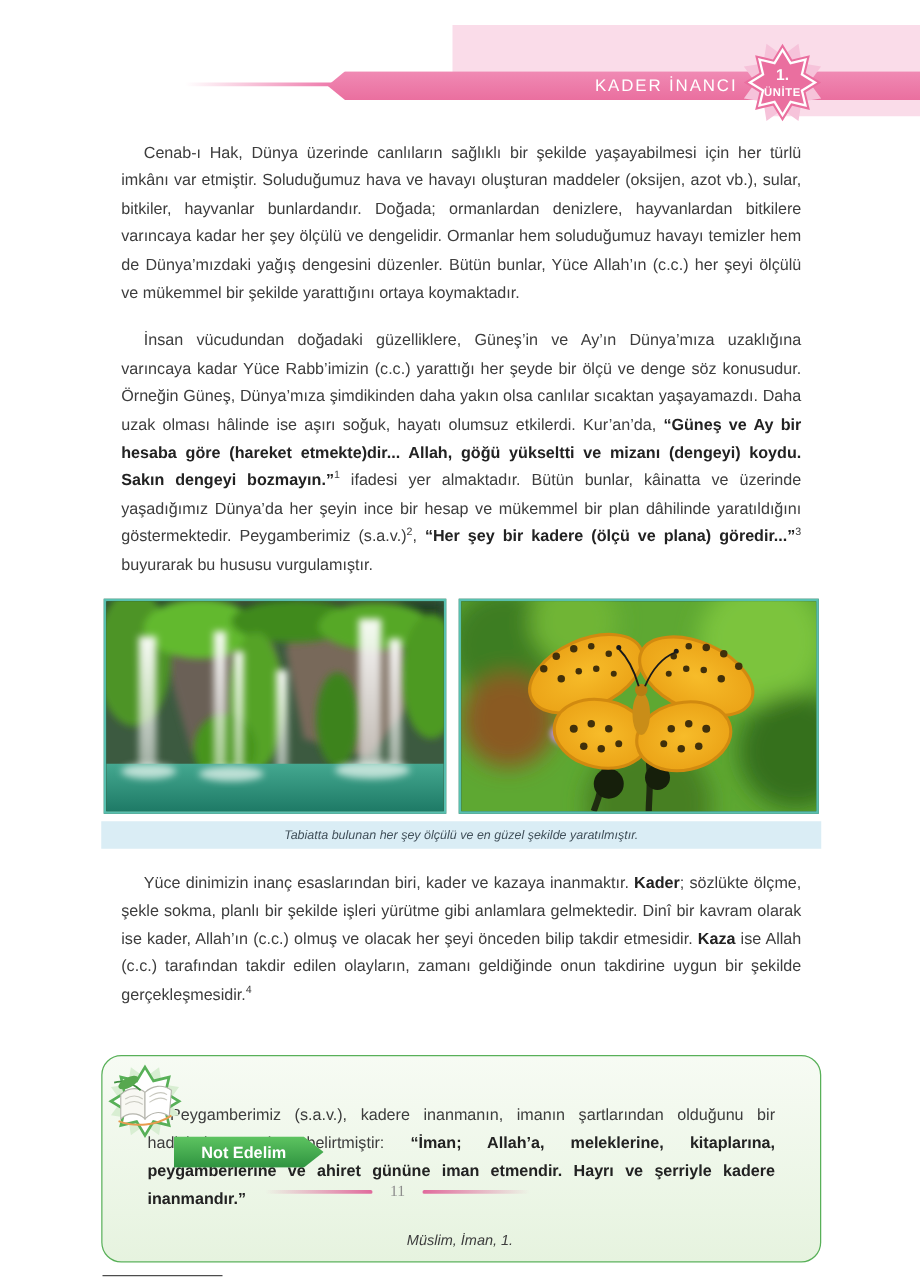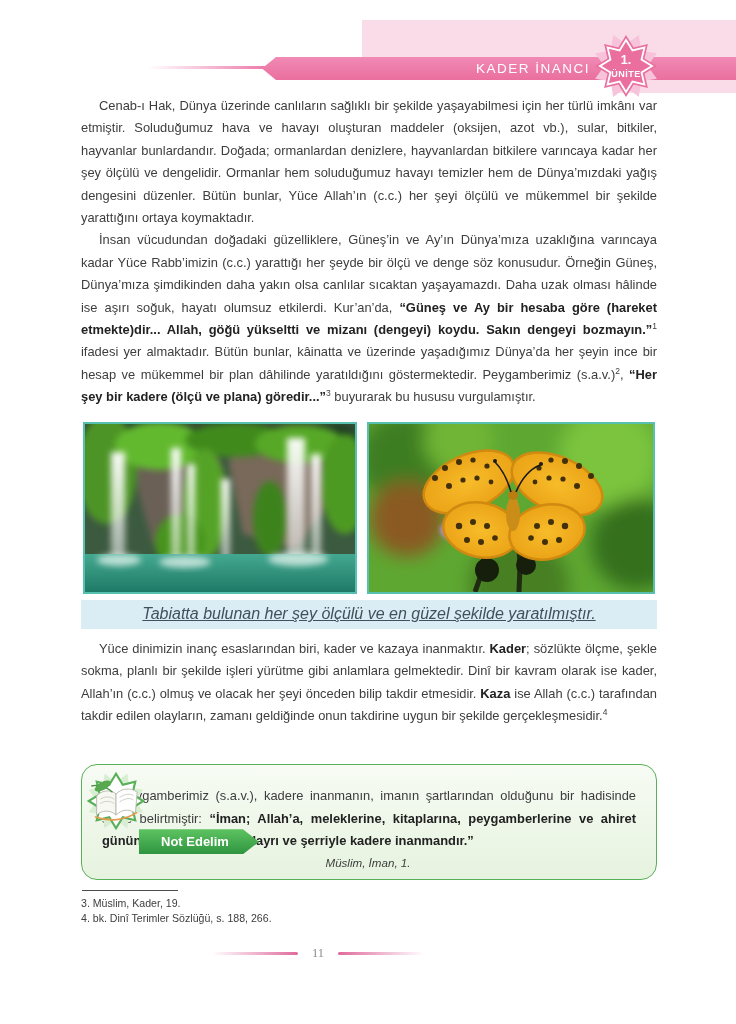--- a/index.html
+++ b/index.html
@@ -15,31 +15,31 @@
   .banner{position:absolute;left:262px;top:57px;right:0;height:23px;
     background:linear-gradient(180deg,#f08ab4 0%, #ea6f9f 100%);
     clip-path:polygon(0 50%, 14px 0, 100% 0, 100% 100%, 14px 100%);
     display:flex;align-items:center;justify-content:flex-end;}
   .banner span{color:#ffffff;font-weight:normal;font-size:13.5px;letter-spacing:1.5px;
     padding-right:146px;line-height:23px;}
   .unit-badge{position:absolute;left:584px;top:24px;width:84px;height:84px;}
 
   
   .main{position:absolute;top:95px;left:81px;width:576px;}
-  p.body{margin:0;font-size:12.9px;line-height:22.4px;text-align:justify;
+  p.body{margin:16px;font-size:12.9px;line-height:22.4px;text-align:justify;
     text-indent:18px;color:#3d3d3d;}
   p.body b{color:#222222;}
   sup{font-size:8.5px;line-height:0;vertical-align:super;}
 
   
   .figures{display:flex;gap:10px;margin:13px 0 6px 2px;}
   .fig{border:2px solid #58c0b0;line-height:0;background:#2f5a3a;}
   .fig svg{display:block;}
-  .caption{background:#daedf5;text-align:center;font-style:italic;font-size:16px;
-    color:#41505a;padding:5.5px 0;margin:0 0 9px 0;text-decoration:underline;}
+  .caption{background:#daedf5;text-align:center;font-style:italic;font-size:10px;
+    color:#41505a;padding:5.5px 0;margin:0 0 9px 0;}
 
   
   .note{position:relative;margin-top:12px;}
   .note-badge{position:absolute;left:-2px;top:0;width:74px;height:74px;z-index:3;}
   .note-ribbon{position:absolute;left:58px;top:17px;height:25px;z-index:2;
     background:linear-gradient(180deg,#5ec461 0%, #2f9440 100%);
     clip-path:polygon(0 0, calc(100% - 16px) 0, 100% 50%, calc(100% - 16px) 100%, 0 100%);
     color:#ffffff;font-weight:bold;font-size:13px;line-height:25px;
     padding:0 30px 0 22px;margin-top:48px;}
   .note-box{margin-top:37px;border:1.6px solid #58b058;border-radius:16px;

